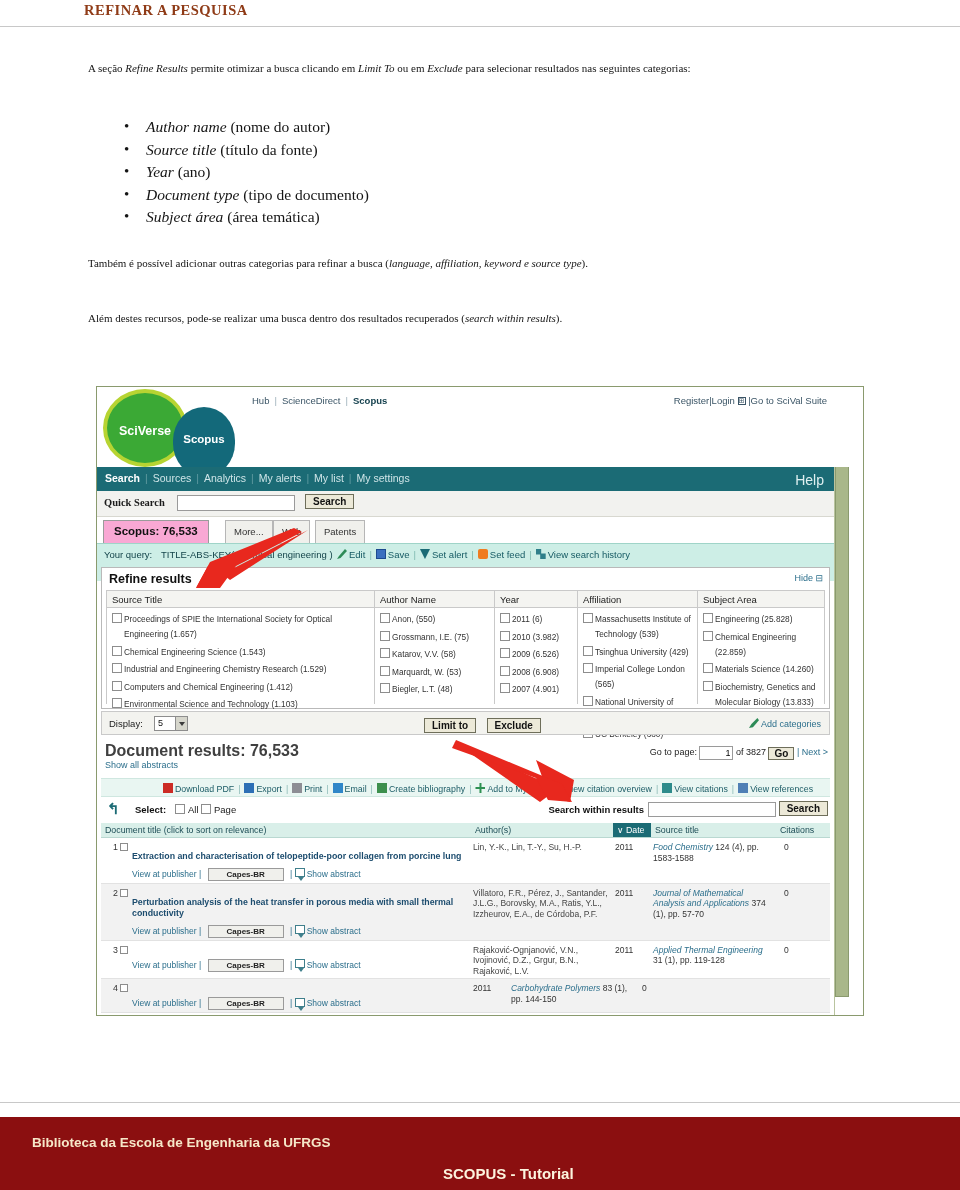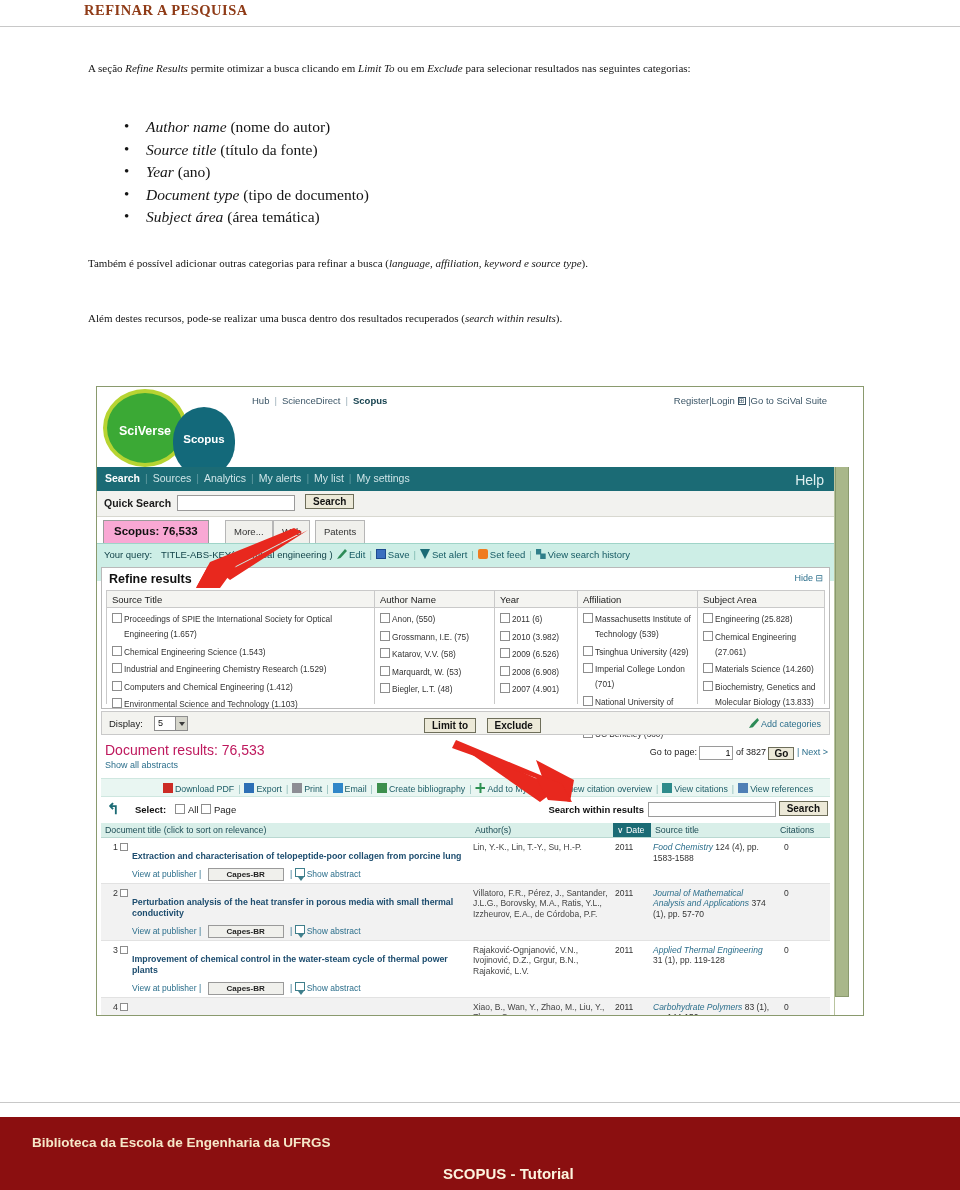--- a/index.html
+++ b/index.html
@@ -117,21 +117,21 @@
   .navbar .items { position:absolute; left:8px; top:5px; font-size:10.5px; color:#cfe5e8; }
   .navbar .items b { color:#ffffff; }
   .navbar .items .sep { color:#5f9aa1; margin:0 5px; }
   .navbar .help { position:absolute; right:10px; top:5px; font-size:14px; color:#dff0f1;margin-left:28px; }
 
   
   .quick {
     position:absolute; left:0; top:104px; width:737px; height:26px;
     background:#f2f2ef; border-bottom:1px solid #d8d8d0;
   }
-  .quick .lbl { position:absolute; left:7px; top:6px; font-size:10.5px; font-weight:bold; color:#1b1b1b; }
+  .quick .lbl { position:absolute; left:7px; top:6px; font-size:10.5px; font-weight:bold; color:#1b1b1b;font-family:Liberation Serif, serif; }
   .quick input {
     position:absolute; left:80px; top:4px; width:118px; height:16px;
     border:1px solid #9a9a9a; background:#fff; font-size:10px; padding:0 3px;
   }
   .btn-gray {
     border:1px solid #6e6e5a; background:#ece9d8; font-size:10px;
     padding:1px 7px; color:#111; font-family:"Liberation Sans", sans-serif;
     cursor:pointer;
   }
   .quick .btn-gray { position:absolute; left:208px; top:3px; font-weight:bold; }
@@ -231,21 +231,21 @@
     border-left:3px solid transparent; border-right:3px solid transparent;
     border-top:4px solid #3a3a3a;
   }
   .limit-btns { position:absolute; left:322px; top:3px; }
   .limit-btns .btn-gray { margin-right:6px; font-weight:bold; }
   .addcat { position:absolute; right:8px; top:6px; font-size:9px; color:#2c6f8c; }
   .ico-add { background:#2e8b57; clip-path:polygon(0 100%,25% 60%,85% 0,100% 22%,40% 92%); }
 
   
   .resbar { position:absolute; left:4px; top:355px; width:729px; height:34px; }
-  .res-title { position:absolute; left:4px; top:0; font-size:14px; font-weight:normal; color:#be185d; }
+  .res-title { position:absolute; left:4px; top:0; font-size:16px; font-weight:bold; color:#404040; }
   .res-sub { position:absolute; left:4px; top:18px; font-size:9px; color:#2c6f8c; }
   .goto { position:absolute; right:2px; top:4px; font-size:9px; color:#222; white-space:nowrap; }
   .goto input {
     width:34px; height:14px; border:1px solid #9a9a9a; font-size:9px;
     text-align:right; padding:0 2px; vertical-align:middle;
   }
   .goto .btn-gray { padding:0 5px; vertical-align:middle; font-weight:bold; }
   .goto .next { color:#2c6f8c; }
 
   
@@ -460,31 +460,31 @@
           <div class="chk-item">2008 (6.908)</div>
           <div class="chk-item">2007 (4.901)</div>
         </div>
       </div>
 
       <div class="col c-affil">
         <div class="col-hd">Affiliation</div>
         <div class="col-body">
           <div class="chk-item">Massachusetts Institute of Technology (539)</div>
           <div class="chk-item">Tsinghua University (429)</div>
-          <div class="chk-item">Imperial College London (701)</div>
+          <div class="chk-item">Imperial College London (565)</div>
           <div class="chk-item">National University of Singapore (385)</div>
           <div class="chk-item">UC Berkeley (380)</div>
         </div>
       </div>
 
       <div class="col c-subj">
         <div class="col-hd">Subject Area</div>
         <div class="col-body">
           <div class="chk-item">Engineering (25.828)</div>
-          <div class="chk-item">Chemical Engineering (27.061)</div>
+          <div class="chk-item">Chemical Engineering (22.859)</div>
           <div class="chk-item">Materials Science (14.260)</div>
           <div class="chk-item">Biochemistry, Genetics and Molecular Biology (13.833)</div>
           <div class="chk-item">Chemistry (11.408)</div>
         </div>
       </div>
 
     </div>
   </div>
 
   <div class="disprow">
@@ -576,21 +576,20 @@
       <div class="r-src"><span>Journal of Mathematical Analysis and Applications</span><b> 374 (1), pp. 57-70</b></div>
       <div class="r-cit">0</div>
     </div>
 
     <div class="rrow">
       <div class="r-num">3</div>
       <div class="r-chk">
             <i></i>
           </div>
       <div class="r-main">
-        <div class="r-t">Improvement of chemical control in the water-steam cycle of thermal power plants</div>
         <div class="r-links">
           <span>View at publisher</span> |
           <span class="capes">Capes-BR</span> |
           <span class="ico-abs"></span><span>Show abstract</span>
         </div>
       </div>
       <div class="r-auth">Rajaković-Ognjanović, V.N., Ivojinović, D.Z., Grgur, B.N., Rajaković, L.V.</div>
       <div class="r-year">2011</div>
       <div class="r-src"><span>Applied Thermal Engineering</span><b> 31 (1), pp. 119-128</b></div>
       <div class="r-cit">0</div>
@@ -601,21 +600,20 @@
       <div class="r-chk">
             <i></i>
           </div>
       <div class="r-main">
         <div class="r-links">
           <span>View at publisher</span> |
           <span class="capes">Capes-BR</span> |
           <span class="ico-abs"></span><span>Show abstract</span>
         </div>
       </div>
-      <div class="r-auth">Xiao, B., Wan, Y., Zhao, M., Liu, Y., Zhang, S.</div>
       <div class="r-year">2011</div>
       <div class="r-src"><span>Carbohydrate Polymers</span><b> 83 (1), pp. 144-150</b></div>
       <div class="r-cit">0</div>
     </div>
 
   </div>
 
 </div>
 </div>
 

